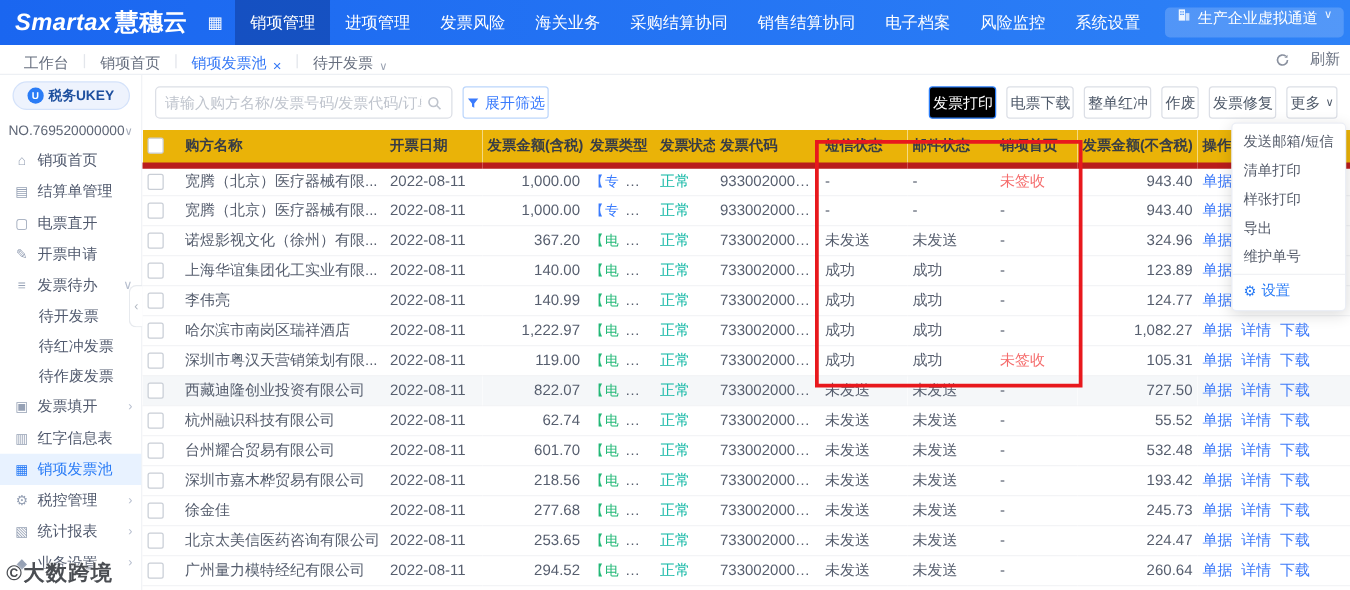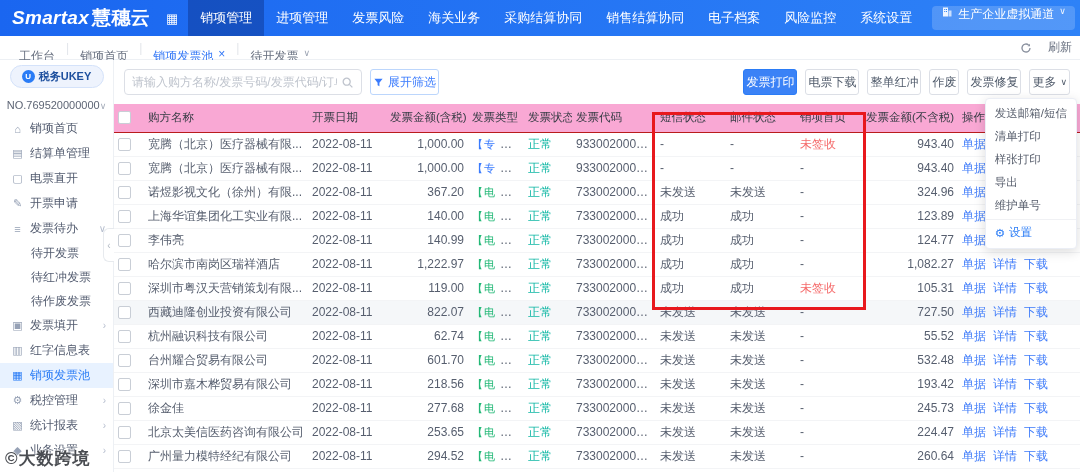--- a/index.html
+++ b/index.html
@@ -16,21 +16,21 @@
   .nav-item.active{background:rgba(8,38,116,.38)}
   .topbar-right{margin-left:auto;display:flex;align-items:center;gap:14px}
   .channel-pill{background:rgba(255,255,255,.18);border-radius:4px;height:24px;display:flex;padding:0 9px;gap:5px;font-size:12px;cursor:pointer;white-space:nowrap}
   .caret{font-size:9px;opacity:.9}
   .bell-wrap{position:relative;cursor:pointer;display:flex}
   .badge{position:absolute;top:-7px;right:-8px;background:#f53f3f;color:#fff;font-size:10px;min-width:14px;height:14px;border-radius:8px;display:flex;align-items:center;justify-content:center;padding:0 3px;border:1px solid #fff}
 
   
   .tabbar{height:24px;display:flex;align-items:center;padding:0 8px;border-bottom:1px solid #edf0f4;color:#676f7f;background:#fff;font-size:12px}
   .tab-list{display:flex;align-items:center;height:100%}
-  .tab{display:flex;align-items:flex-start;gap:5px;padding:12px 11px;cursor:pointer;white-space:nowrap;height:100%}
+  .tab{display:flex;align-items:flex-end;gap:5px;padding:0 11px;cursor:pointer;white-space:nowrap;height:100%}
   .tab.active{color:#3478f6}
   .tab-sep{color:#e3e6eb}
   .tab-close{font-size:12px;line-height:1}
   .tab-caret{font-size:9px;color:#9aa2b1}
   .refresh{margin-left:auto;display:flex;gap:16px;align-items:center;color:#676f7f;cursor:pointer}
 
   
   .layout{display:flex;height:412px}
   .sidebar{width:114px;border-right:1px solid #edf0f4;position:relative;padding-top:5px;flex:none;background:#fff}
   .main{flex:1;position:relative;background:#fff;min-width:0}
@@ -48,33 +48,33 @@
   .submenu-item{height:24px;display:flex;align-items:center;padding-left:31px;color:#515a6e;cursor:pointer;font-size:12px;white-space:nowrap}
   .collapse-handle{position:absolute;right:-1px;top:168px;width:11px;height:34px;background:#fff;border:1px solid #e7eaee;border-right:none;border-radius:6px 0 0 6px;display:flex;align-items:center;justify-content:center;color:#b3bac4;font-size:10px;cursor:pointer;z-index:20}
   .watermark{position:absolute;left:5px;bottom:2px;font-size:17px;font-weight:bold;color:#4a4d52;text-shadow:0 0 3px rgba(255,255,255,.95),0 0 1px #fff;letter-spacing:1px;z-index:70;white-space:nowrap}
 
   
   .toolbar{height:44px;display:flex;align-items:center;gap:8px;padding:0 10px}
   .search-wrap{width:238px;height:26px;border:1px solid #dcdfe6;border-radius:4px;display:flex;align-items:center;padding:0 7px;gap:4px;background:#fff;flex:none}
   .search-wrap input{border:none;outline:none;flex:1;font-size:12px;color:#333;min-width:0;background:transparent;font-family:inherit}
   .search-wrap input::placeholder{color:#bfc4cd}
   .btn{height:26px;padding:0 2px;border-radius:3px;border:1px solid #dcdfe6;background:#fff;color:#4e5969;font-size:12px;display:inline-flex;align-items:center;gap:4px;cursor:pointer;white-space:nowrap;font-family:inherit}
-  .btn.primary{background:#3b82f6;border-color:#2b7cf6;color:#fff}
+  .btn.primary{background:#000000;border-color:#2b7cf6;color:#fff}
   .btn.filter{color:#3a7bfd;border-color:#bcd6fc}
   .btn .btn-caret{font-size:9px;color:inherit}
   .actions{margin-left:auto;display:flex;gap:8px}
 
   
   .more-menu{position:absolute;right:3px;top:38px;min-width:88px;background:#fff;border:1px solid #ebeef5;border-radius:4px;box-shadow:0 3px 12px rgba(0,0,0,.14);z-index:60;padding:3px 0;font-size:11.5px}
   .more-menu-item{padding:4px 9px;color:#565d6b;white-space:nowrap;cursor:pointer}
   .more-settings{border-top:1px solid #f0f1f4;color:#2a7cf6;display:flex;align-items:center;gap:4px;padding:5px 9px;cursor:pointer;margin-top:2px}
 
   
   table{width:100%;border-collapse:collapse;table-layout:fixed}
-  thead th{height:28px;background:#f9a8d4;font-weight:normal;color:#373c45;font-size:11.5px;text-align:left;padding:0 4px;white-space:nowrap;overflow:hidden;border-bottom:1px solid #b91c1c}
+  thead th{height:28px;background:#eab308;font-weight:bold;color:#373c45;font-size:11.5px;text-align:left;padding:0 4px;white-space:nowrap;overflow:hidden;border-bottom:5px solid #b91c1c}
   tbody td{height:24px;padding:0 4px;font-size:12px;color:#565e6e;white-space:nowrap;overflow:hidden;text-overflow:ellipsis;border-bottom:1px solid #f3f4f6}
   td.num{text-align:right}
   tr.hovered td{background:#f5f7f9}
   .cb{width:13px;height:13px;border:1px solid #c9ced6;border-radius:2px;background:#fff;display:inline-block;vertical-align:middle;cursor:pointer}
   .badge-type{font-size:11px;letter-spacing:1px;white-space:nowrap}
   .badge-type::before{content:"【"}
   .badge-type::after{content:"】"}
   .type-special{color:#3a7bfd}
   .type-electronic{color:#23b877}
   .status-normal{color:#14b8a6}

